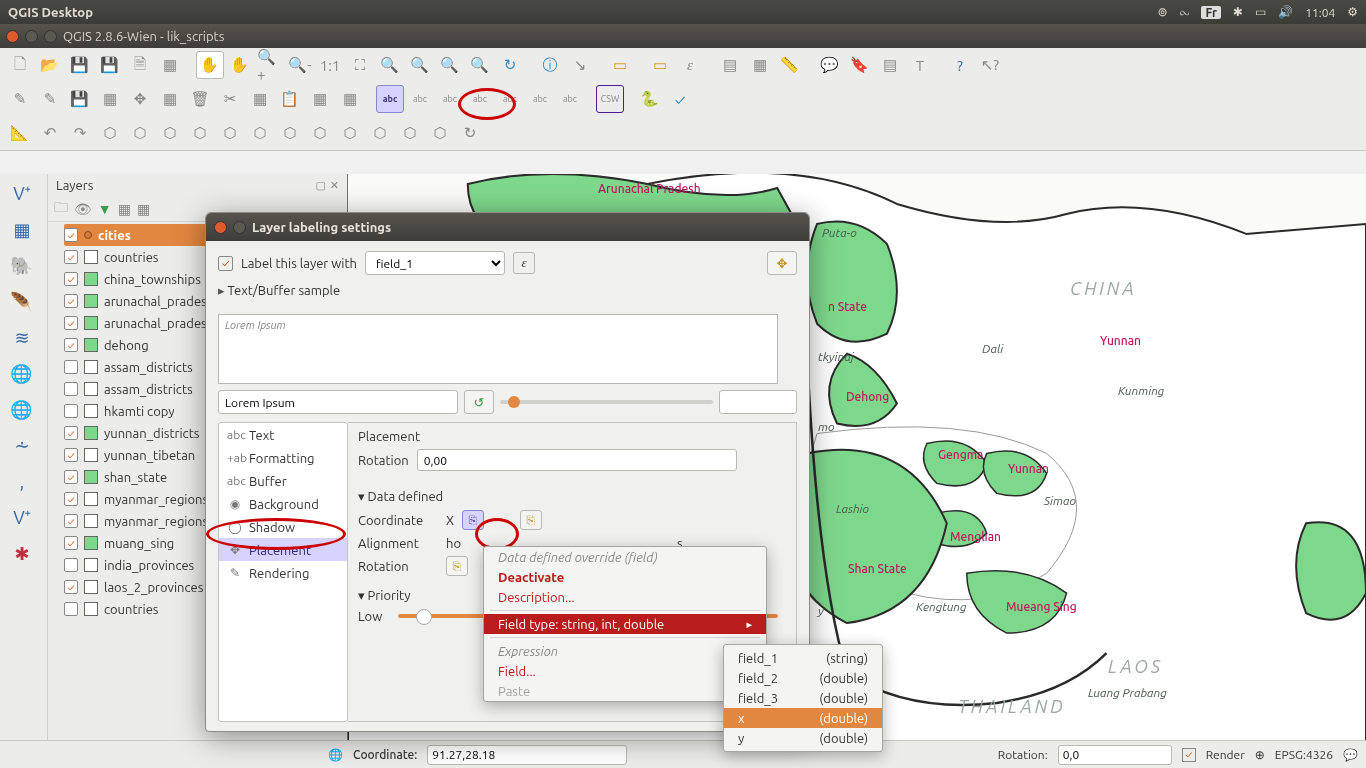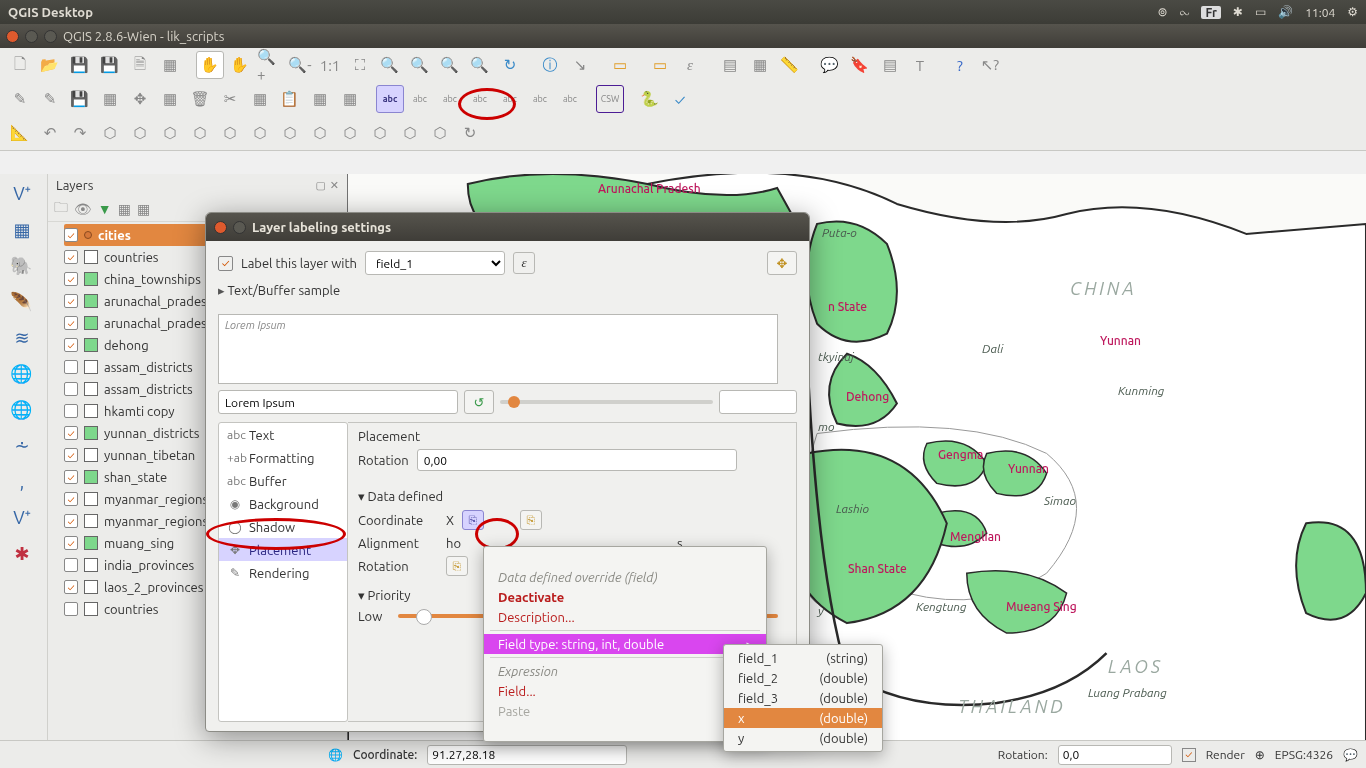--- a/index.html
+++ b/index.html
@@ -89,25 +89,25 @@
 .dlg-content .row { display:flex;align-items:center;gap:8px;margin:6px 0; }
 .dlg-content input.num { width: 320px; height:22px; border:1px solid #b8b8b4;border-radius:3px;padding:0 6px;font-size:12px;}
 .dd-btn { width: 22px; height: 20px; border: 1px solid #b8b8b4; border-radius: 3px; background: #f4f4f2; display:inline-flex;align-items:center;justify-content:center;font-size:11px;color:#c09020; }
 .dd-btn.active { background: #d7d3ff; border-color:#8a85d0; color:#4a45a0; }
 .red-ring2 { position:absolute; left: 206px; top: 518px; width: 140px; height: 32px; border: 3px solid #cc0000; border-radius: 50%; pointer-events:none; z-index: 40; }
 .red-ring3 { position:absolute; left: 475px; top: 518px; width: 44px; height: 32px; border: 3px solid #cc0000; border-radius: 50%; pointer-events:none; z-index: 40; }
 .priority-slider { flex:1;height:4px;background:#e28740;border-radius:2px;position:relative;margin:0 8px;}
 .priority-slider::after{content:"";position:absolute;left:18px;top:-5px;width:14px;height:14px;border-radius:50%;background:#fff;border:1px solid #aaa;}
 
 
-.ctx-menu { position:absolute; left: 483px; top: 546px; width: 284px; background:#f4f4f2; border:1px solid #a6a6a0; border-radius:3px; box-shadow: 0 4px 16px rgba(0,0,0,0.3); z-index: 50; font-size:13px; padding:20px 0;}
+.ctx-menu { position:absolute; left: 483px; top: 546px; width: 284px; background:#f4f4f2; border:1px solid #a6a6a0; border-radius:3px; box-shadow: 0 4px 16px rgba(0,0,0,0.3); z-index: 50; font-size:13px; padding:0 0;}
 .ctx-item { padding: 3px 14px; color:#b91c1c; }
 .ctx-item.head { color:#8a8a84; font-style: italic; }
 .ctx-item.dis { color:#a6a6a0; }
-.ctx-item.hl { background:#d946ef; color:#fff; display:flex; justify-content:space-between; align-items:center;}
+.ctx-item.hl { background:#b91c1c; color:#fff; display:flex; justify-content:space-between; align-items:center;}
 .ctx-item.hl::after{content:"▸";font-size:11px;}
 .ctx-sep{height:1px;background:#d0d0cc;margin:3px 6px;}
 
 .sub-menu { position:absolute; left: 723px; top: 644px; width: 160px; background:#f4f4f2; border:1px solid #a6a6a0; border-radius:3px; box-shadow: 0 4px 16px rgba(0,0,0,0.3); z-index: 60; font-size:13px; padding:3px 0;}
 .sub-item { padding: 3px 14px; color:#333; display:flex;}
 .sub-item.hl { background:#e28740; color:#fff; }
 .sub-item .fn {flex:1;}
 </style>
 </head>
 <body>

